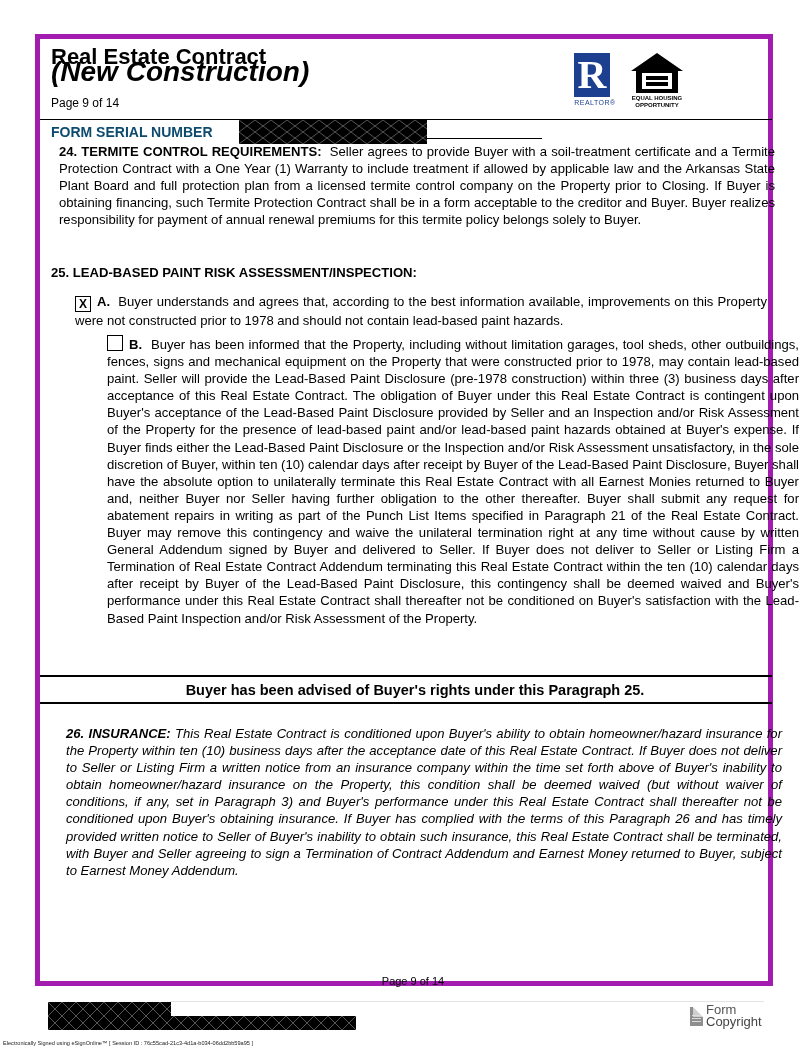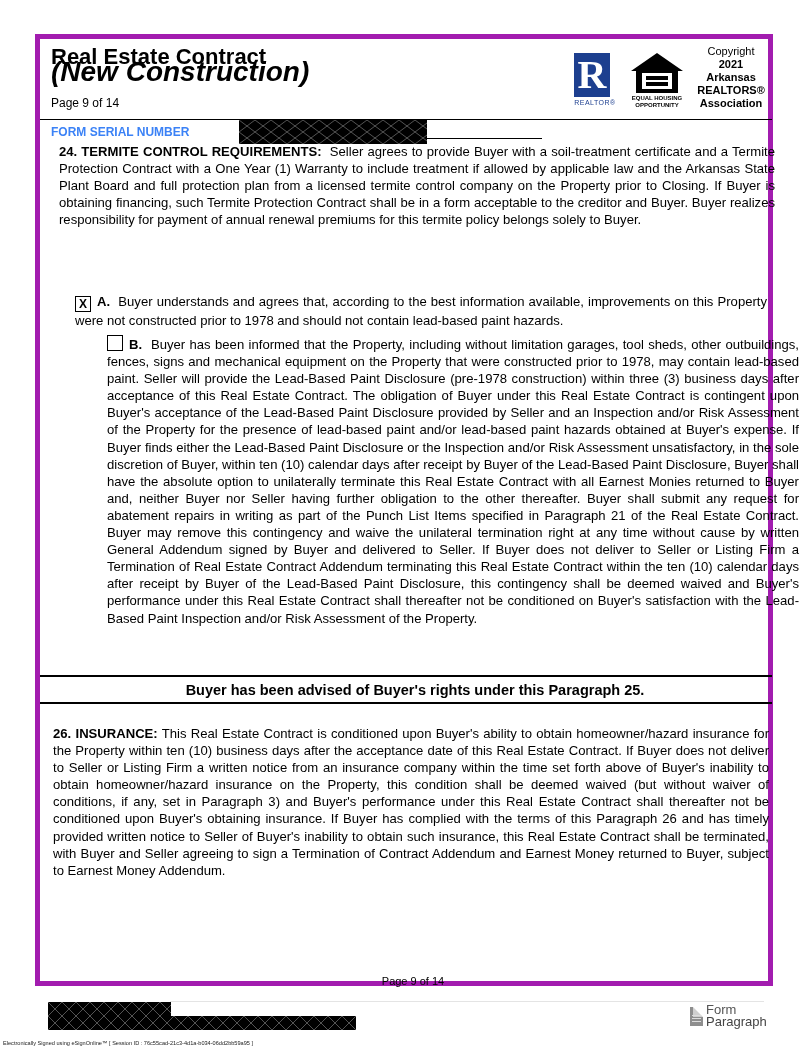--- a/index.html
+++ b/index.html
@@ -12,33 +12,33 @@
     .realtor-logo { position: absolute; left: 527px; top: 14px; width: 56px; height: 56px; }
     .realtor-box { position: absolute; left: 7px; top: 0; width: 36px; height: 44px; background: #1d3f8f; }
     .realtor-R { position: absolute; left: 0; top: -2px; width: 36px; text-align: center; color: #fff; font-size: 40px; font-weight: bold; font-family: "Liberation Serif", serif; line-height: 48px; }
     .realtor-text { position: absolute; left: 0; top: 46px; width: 56px; font-size: 7px; color: #1d3f8f; letter-spacing: 0.5px; text-align: center; }
     .eho-logo { position: absolute; left: 587px; top: 12px; width: 60px; height: 60px; }
     .eho-text { position: absolute; left: 0; top: 44px; width: 60px; font-size: 6px; font-weight: bold; text-align: center; line-height: 7px; }
     .copyright { position: absolute; left: 653px; top: 6px; width: 76px; text-align: center; font-size: 11px; line-height: 13px; }
     .copyright .b { font-weight: bold; }
     .header-rule { position: absolute; left: 0; top: 80px; width: 732px; height: 1px; background: #000; }
     .serial-row { position: absolute; left: 11px; top: 84px; height: 20px; width: 720px; }
-    .serial-label { position: absolute; left: 0; top: 0; font-size: 12px; font-weight: bold; color: #3b82f6; line-height: 18px; }
+    .serial-label { position: absolute; left: 0; top: 0; font-size: 14px; font-weight: bold; color: #0c4a6e; line-height: 18px; }
     .serial-redact { position: absolute; left: 188px; top: -3px; width: 188px; height: 24px; }
     .serial-line { position: absolute; left: 376px; top: 15px; width: 115px; height: 1px; background: #000; }
     .body-text { font-size: 13.1px; line-height: 17.1px; text-align: justify; }
     .sec24 { position: absolute; left: 11px; top: 104px; width: 716px; margin-left: 8px; }
     .sec25-head { position: absolute; left: 11px; top: 226px; width: 716px; font-weight: bold; font-size: 13.1px; }
     .optA { position: absolute; left: 35px; top: 254px; width: 692px; }
     .optB { position: absolute; left: 35px; top: 296px; width: 692px; margin-left: 32px; }
     .cb { display: inline-block; width: 14px; height: 14px; border: 1px solid #000; vertical-align: -2px; margin-right: 6px; text-align: center; font-size: 12px; font-weight: bold; line-height: 14px; box-sizing: content-box; }
     .advised-top { position: absolute; left: 0; top: 636px; width: 732px; height: 2px; background: #000; }
     .advised { position: absolute; left: 0; top: 640px; width: 732px; text-align: center; font-weight: bold; font-size: 14.5px; line-height: 22px; padding-left: 9px; }
     .advised-bot { position: absolute; left: 0; top: 663px; width: 732px; height: 2px; background: #000; }
-    .sec26 { position: absolute; left: 13px; top: 686px; width: 716px; }
+    .sec26 { position: absolute; left: 26px; top: 686px; width: 716px; font-style: italic; }
     .pagenum-bottom { position: absolute; left: 0; top: 936px; width: 746px; text-align: center; font-size: 11px; }
     .foot-redact { position: absolute; left: 48px; top: 1002px; width: 308px; height: 28px; }
     .foot-rule { position: absolute; left: 170px; top: 1001px; width: 594px; height: 1px; background: #e4e4e4; }
     .fs-logo { position: absolute; left: 690px; top: 1006px; width: 80px; height: 26px; }
     .fs-icon { position: absolute; left: 0; top: 1px; width: 13px; height: 19px; background: #8e8e8e; }
     .fs-icon::before { content: ""; position: absolute; right: 0; top: 0; width: 0; height: 0; border-left: 5px solid #cfcfcf; border-bottom: 5px solid #cfcfcf; border-top: 5px solid #fff; border-right: 5px solid #fff; }
     .fs-icon span { position: absolute; left: 2px; width: 9px; height: 1px; background: #ddd; }
     .fs-text { position: absolute; left: 16px; top: -2px; font-size: 13px; line-height: 12px; color: #555; }
     .fs-text .b { color: #444; }
     .esign { position: absolute; left: 3px; top: 1040px; font-size: 5.6px; color: #222; }
@@ -66,27 +66,20 @@
         <rect x="15" y="22" width="30" height="16" fill="#fff"></rect>
         <rect x="19" y="25" width="22" height="4" fill="#000"></rect>
         <rect x="19" y="31" width="22" height="4" fill="#000"></rect>
       </svg>
       <div class="eho-text">
         <div>EQUAL HOUSING</div>
         <div>OPPORTUNITY</div>
       </div>
     </div>
 
-    <div class="copyright">
-      <div>Copyright</div>
-      <div class="b">2021</div>
-      <div class="b">Arkansas</div>
-      <div class="b">REALTORS®</div>
-      <div class="b">Association</div>
-    </div>
   </div>
   <div class="header-rule"></div>
 
   <div class="serial-row">
     <div class="serial-label">FORM SERIAL NUMBER</div>
     <svg class="serial-redact" viewBox="0 0 188 24" preserveAspectRatio="none">
       <defs>
         <pattern id="xhatch" width="16" height="12" patternUnits="userSpaceOnUse">
           <rect width="16" height="12" fill="#000"></rect>
           <path d="M0,0 L16,12 M16,0 L0,12" stroke="#777" stroke-width="0.7"></path>
@@ -95,20 +88,21 @@
       <rect width="188" height="24" fill="url(#xhatch)"></rect>
     </svg>
     <div class="serial-line"></div>
   </div>
 
   <div class="sec24 body-text">
     <b>24. TERMITE CONTROL REQUIREMENTS:</b>&nbsp;
     <span>Seller agrees to provide Buyer with a soil-treatment certificate and a Termite Protection Contract with a One Year (1) Warranty to include treatment if allowed by applicable law and the Arkansas State Plant Board and full protection plan from a licensed termite control company on the Property prior to Closing.  If Buyer is obtaining financing, such Termite Protection Contract shall be in a form acceptable to the creditor and Buyer. Buyer realizes responsibility for payment of annual renewal premiums for this termite policy belongs solely to Buyer.</span>
   </div>
 
+  <div class="sec25-head">25. LEAD-BASED PAINT RISK ASSESSMENT/INSPECTION:</div>
 
   <div class="optA body-text">
     <span class="cb">X</span><b>A.</b>&nbsp;
     <span>Buyer understands and agrees that, according to the best information available, improvements on this Property were not constructed prior to 1978 and should not contain lead-based paint hazards.</span>
   </div>
 
   <div class="optB body-text">
     <span class="cb"></span><b>B.</b>&nbsp;
     <span>Buyer has been informed that the Property, including without limitation garages, tool sheds, other outbuildings, fences, signs and mechanical equipment on the Property that were constructed prior to 1978, may contain lead-based paint. Seller will provide the Lead-Based Paint Disclosure (pre-1978 construction) within three (3) business days after acceptance of this Real Estate Contract.  The obligation of Buyer under this Real Estate Contract is contingent upon Buyer's acceptance of the Lead-Based Paint Disclosure provided by Seller and an Inspection and/or Risk Assessment of the Property for the presence of lead-based paint and/or lead-based paint hazards obtained at Buyer's expense.  If Buyer finds either the Lead-Based Paint Disclosure or the Inspection and/or Risk Assessment unsatisfactory, in the sole discretion of Buyer, within ten (10) calendar days after receipt by Buyer of the Lead-Based Paint Disclosure, Buyer shall have the absolute option to unilaterally terminate this Real Estate Contract with all Earnest Monies returned to Buyer and, neither Buyer nor Seller having further obligation to the other thereafter.  Buyer shall submit any request for abatement repairs in writing as part of the Punch List Items specified in Paragraph 21 of the Real Estate Contract.  Buyer may remove this contingency and waive the unilateral termination right at any time without cause by written General Addendum signed by Buyer and delivered to Seller.  If Buyer does not deliver to Seller or Listing Firm a Termination of Real Estate Contract Addendum terminating this Real Estate Contract within the ten (10) calendar days after receipt by Buyer of the Lead-Based Paint Disclosure, this contingency shall be deemed waived and Buyer's performance under this Real Estate Contract shall thereafter not be conditioned on Buyer's satisfaction with the Lead-Based Paint Inspection and/or Risk Assessment of the Property.</span>
   </div>
@@ -137,17 +131,17 @@
 </svg>
 
 <div class="fs-logo">
   <div class="fs-icon">
     <span style="top:8px"></span>
       <span style="top:11px"></span>
       <span style="top:14px"></span>
   </div>
   <div class="fs-text">
     <div>Form</div>
-    <div class="b">Paragraph</div>
+    <div class="b">Copyright</div>
   </div>
 </div>
 
 <div class="esign">Electronically Signed using eSignOnline™ [ Session ID : 76c55cad-21c3-4d1a-b034-06dd2bb59a95 ]</div>
 
 </body></html>

